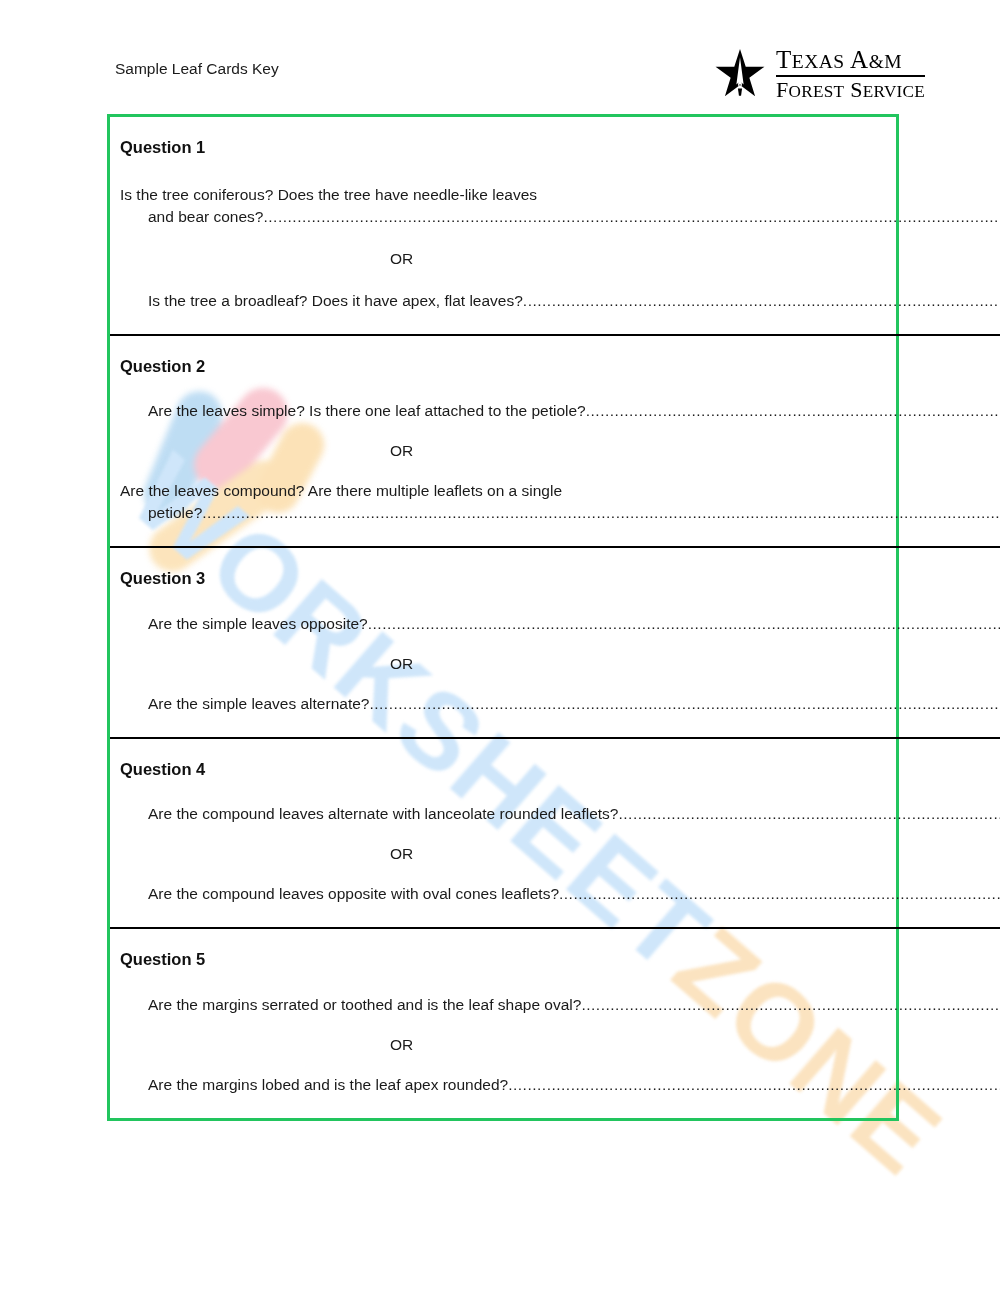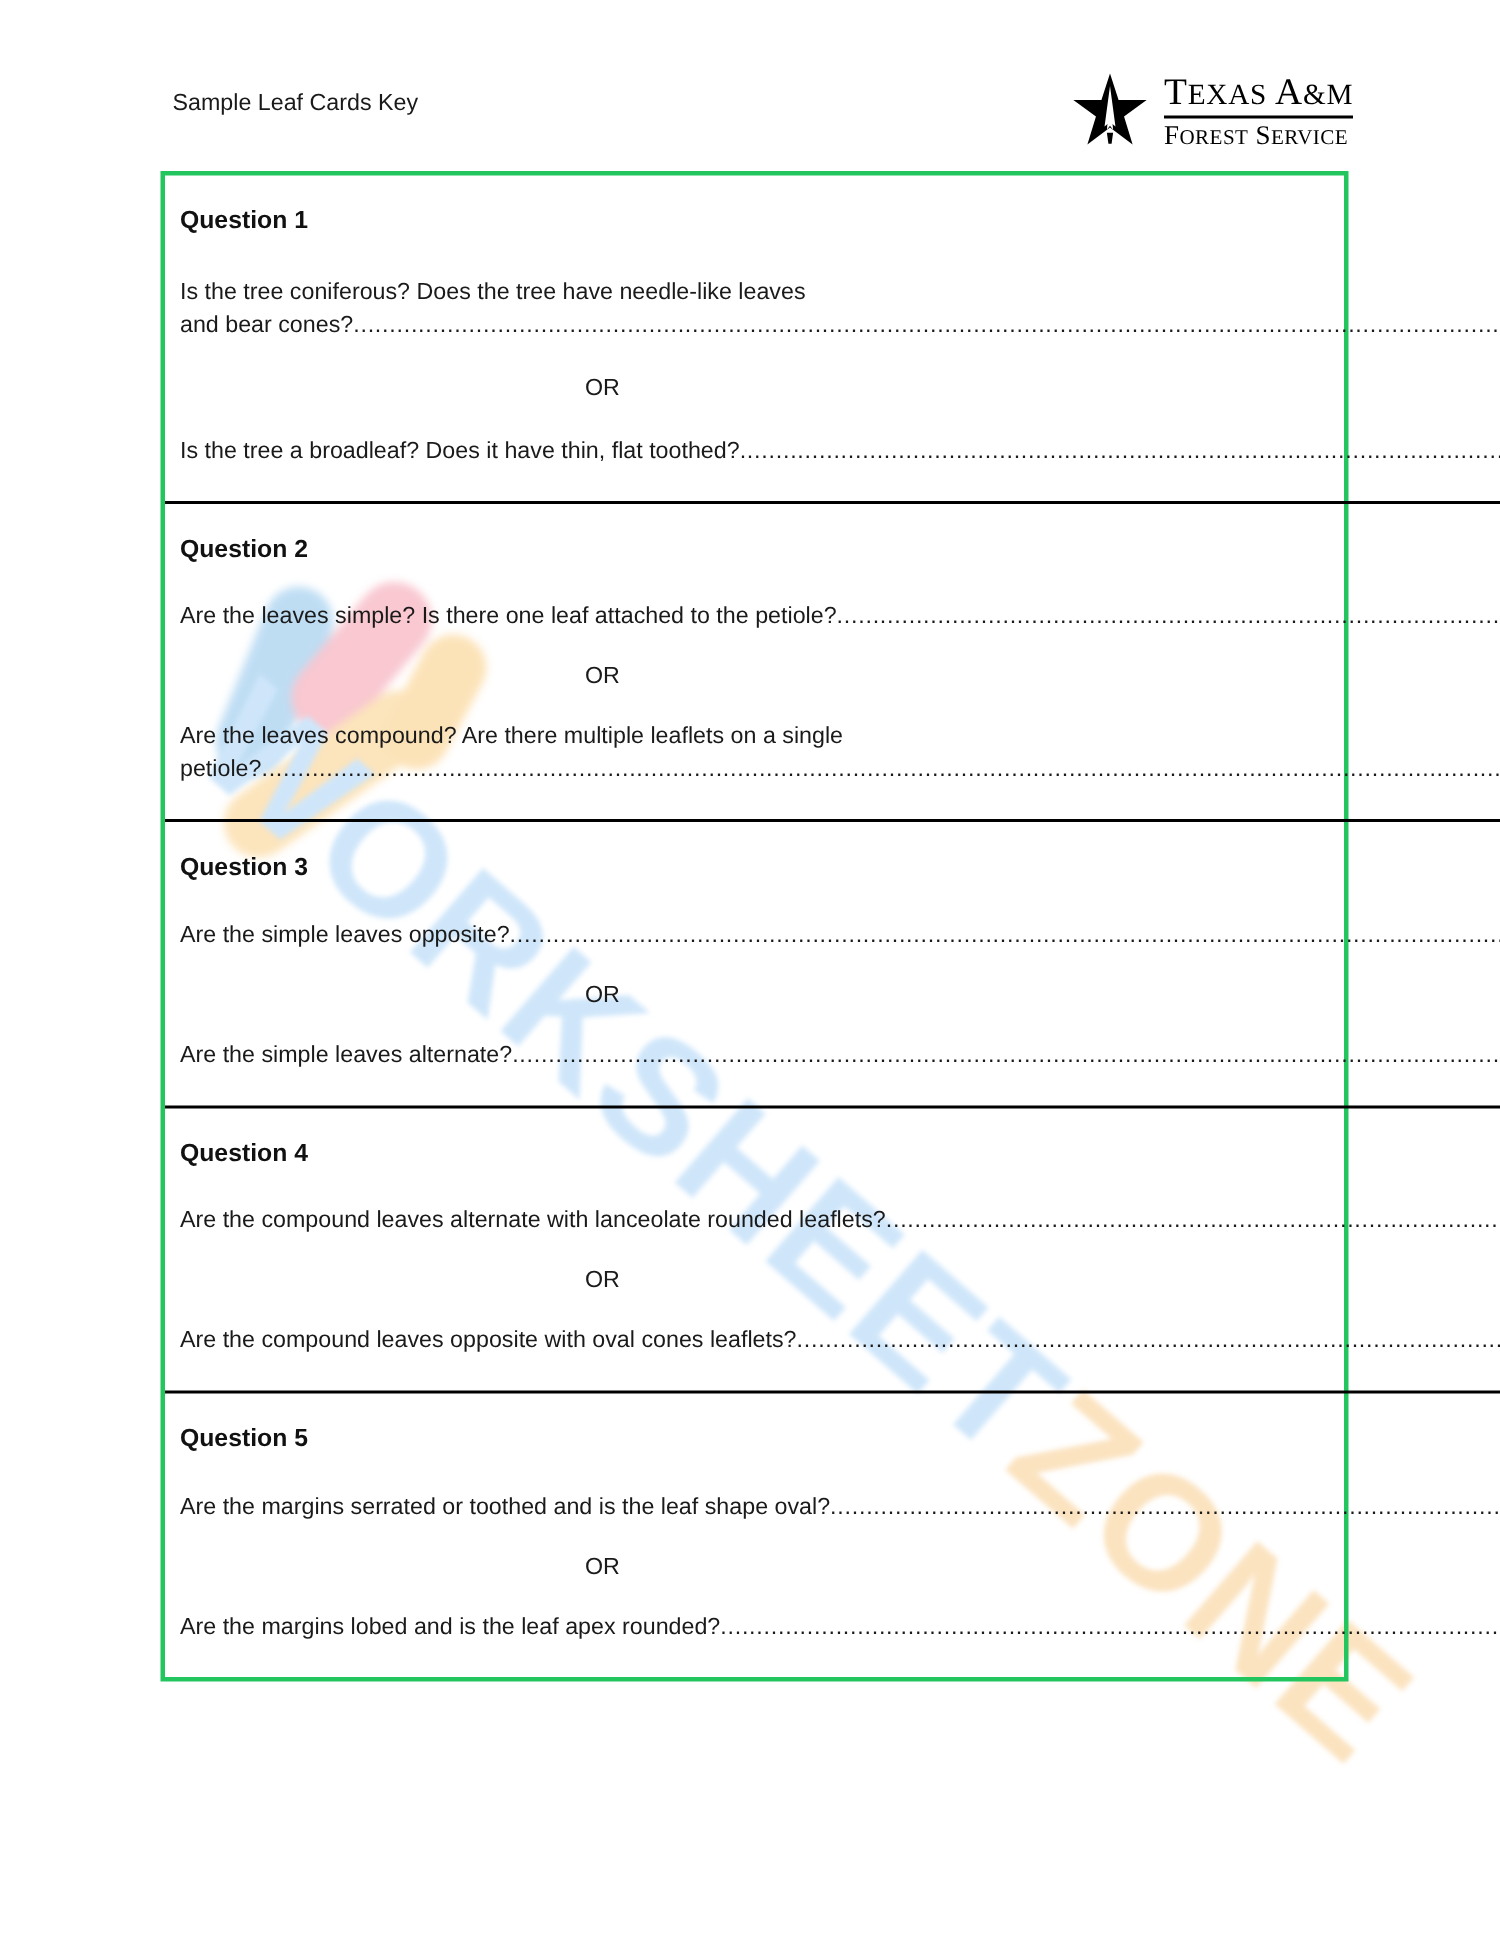--- a/index.html
+++ b/index.html
@@ -131,21 +131,21 @@
     letter-spacing: .5px;
     padding-bottom: 2px;
   }
   #logo-rule {
     height: 2px;
     background: #000;
     width: 100%;
     margin: 1px 0 2px 0;
   }
   #logo-line-2 {
-    font-size: 18px;
+    font-size: 22px;
     letter-spacing: .3px;
   }
   .sc-big  { font-size: 1em; }
   .sc-small{ font-size: .78em; }
 
   
   #key-table {
     position: absolute;
     left: 107px;
     top: 114px;
@@ -181,21 +181,21 @@
     line-height: 1.42;
   }
   .q-branch .wrapline {
     display: block;
   }
   .leader-row {
     display: flex;
     align-items: baseline;
     width: 100%;
   }
-  .lead-q { white-space: nowrap; }
+  .lead-q { white-space: nowrap; margin-left: 28px; }
   .lead-dots {
     flex: 1 1 auto;
     overflow: hidden;
     white-space: nowrap;
     letter-spacing: .5px;
     min-width: 10px;
   }
   .or-row {
     text-align: left;
     padding-left: 270px;
@@ -255,21 +255,21 @@
               <span class="leader-row">
                 <span class="lead-q">and bear cones?</span>
                   <span class="lead-dots">..........................................................................................................................................................................................................................................................................................</span>
               </span>
             </div>
 
             <div class="or-row">OR</div>
 
             <div class="q-branch">
               <span class="leader-row">
-                <span class="lead-q">Is the tree a broadleaf? Does it have thin, flat toothed?</span>
+                <span class="lead-q">Is the tree a broadleaf? Does it have apex, flat leaves?</span>
                   <span class="lead-dots">.......................................................................................................................................................................................................................................</span>
               </span>
             </div>
           </td>
         </tr>
 
         <tr>
           <td class="qcell">
             <div class="q-title">Question 2</div>
 

